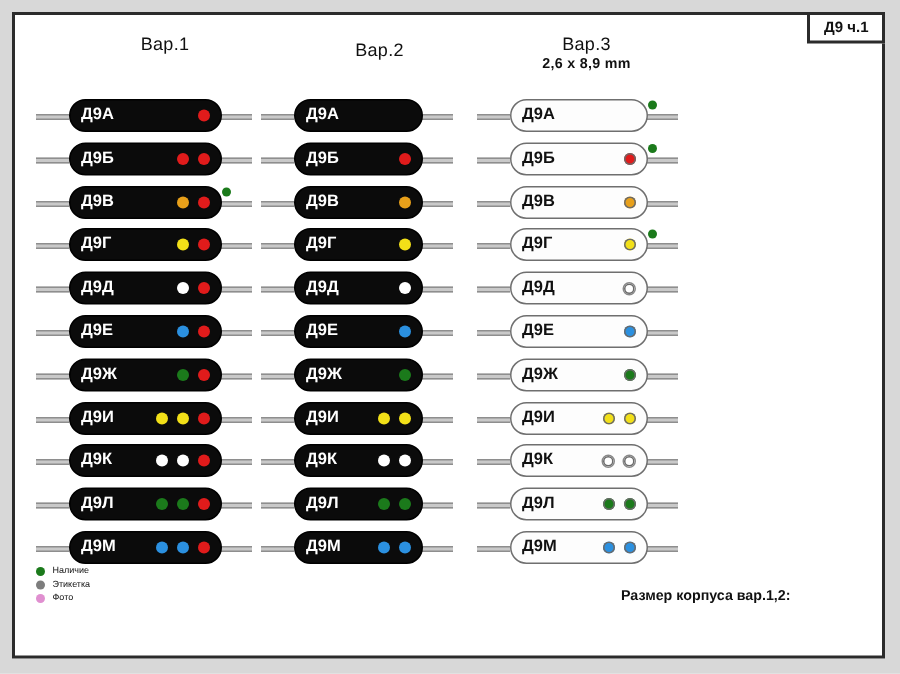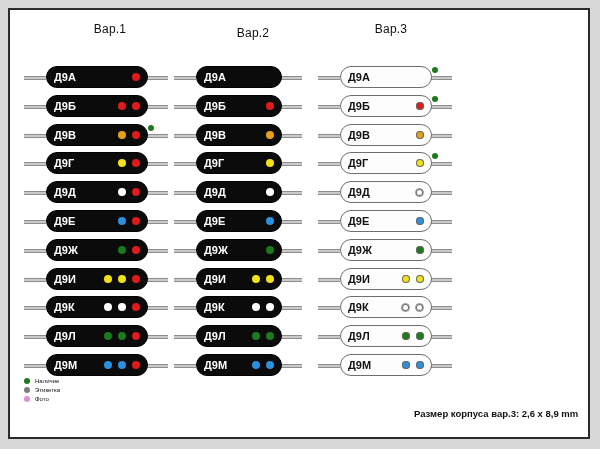--- a/index.html
+++ b/index.html
@@ -46,25 +46,26 @@
   .lg-txt{font-size:6px;color:#111;line-height:1;}
 
   .note{position:absolute;font-size:9.5px;font-weight:bold;color:#111;
         white-space:nowrap;}
 </style>
 </head>
 <body>
 
 <div id="sheet">
 
+  <div class="badge">Д9 ч.1</div>
 
   <div id="heads">
       <div class="col-head" style="left: 40px; top: 12px; width: 120px;"><span>Вар.1</span></div>
       <div class="col-head" style="left: 183px; top: 16px; width: 120px;"><span>Вар.2</span></div>
-      <div class="col-head" style="left: 321px; top: 12px; width: 120px;"><span>Вар.3</span></div>
+      <div class="col-head" style="left: 321px; top: 12px; width: 120px;"><span>Вар.3</span><span class="sub">2,6 x 8,9 mm</span></div>
     </div>
   <div id="grid">
       <div class="dev" style="left: 14px; top: 56px; width: 144px;">
         <div class="lead l" style="width: 22px;"></div>
         <div class="lead r" style="width: 22px;"></div>
         <div class="body dark" style="left: 22px; width: 100px;">
           <span class="lbl">Д9А</span>
           <span class="dot" style="background: rgb(224, 27, 27); right: 7px;"></span>
         </div>
       </div>
@@ -358,14 +359,14 @@
       <div class="lg-row">
         <span class="lg-dot" style="background: rgb(125, 125, 125);"></span>
         <span class="lg-txt">Этикетка</span>
       </div>
       <div class="lg-row">
         <span class="lg-dot" style="background: rgb(224, 143, 208);"></span>
         <span class="lg-txt">Фото</span>
       </div>
     </div>
 
-  <div class="note" style="left:404px;bottom:18px;">Размер корпуса вар.3: 2,6 x 8,9 mm</div>
+  <div class="note" style="left:404px;bottom:34px;">Размер корпуса вар.1,2:</div>
 </div>
 
 </body></html>

